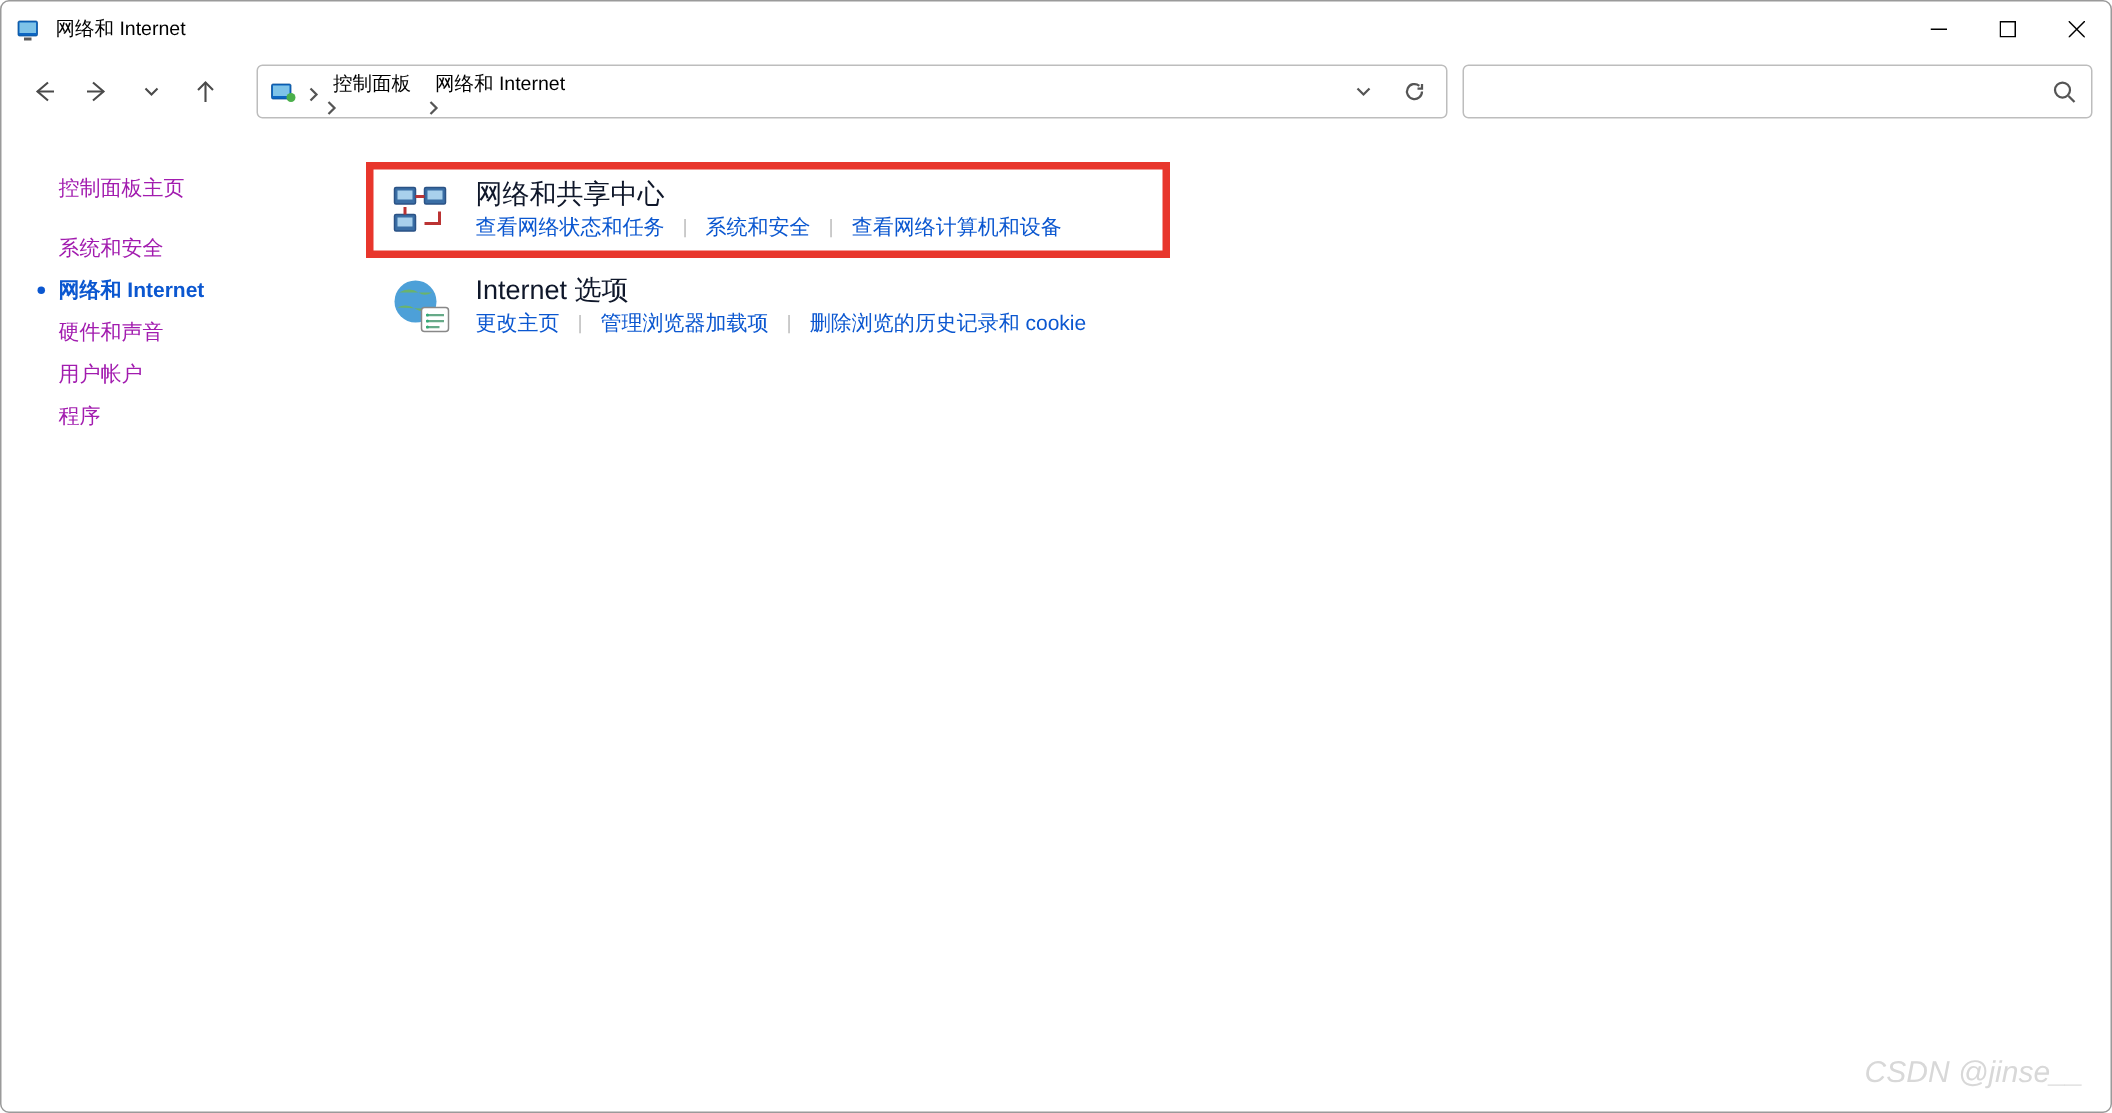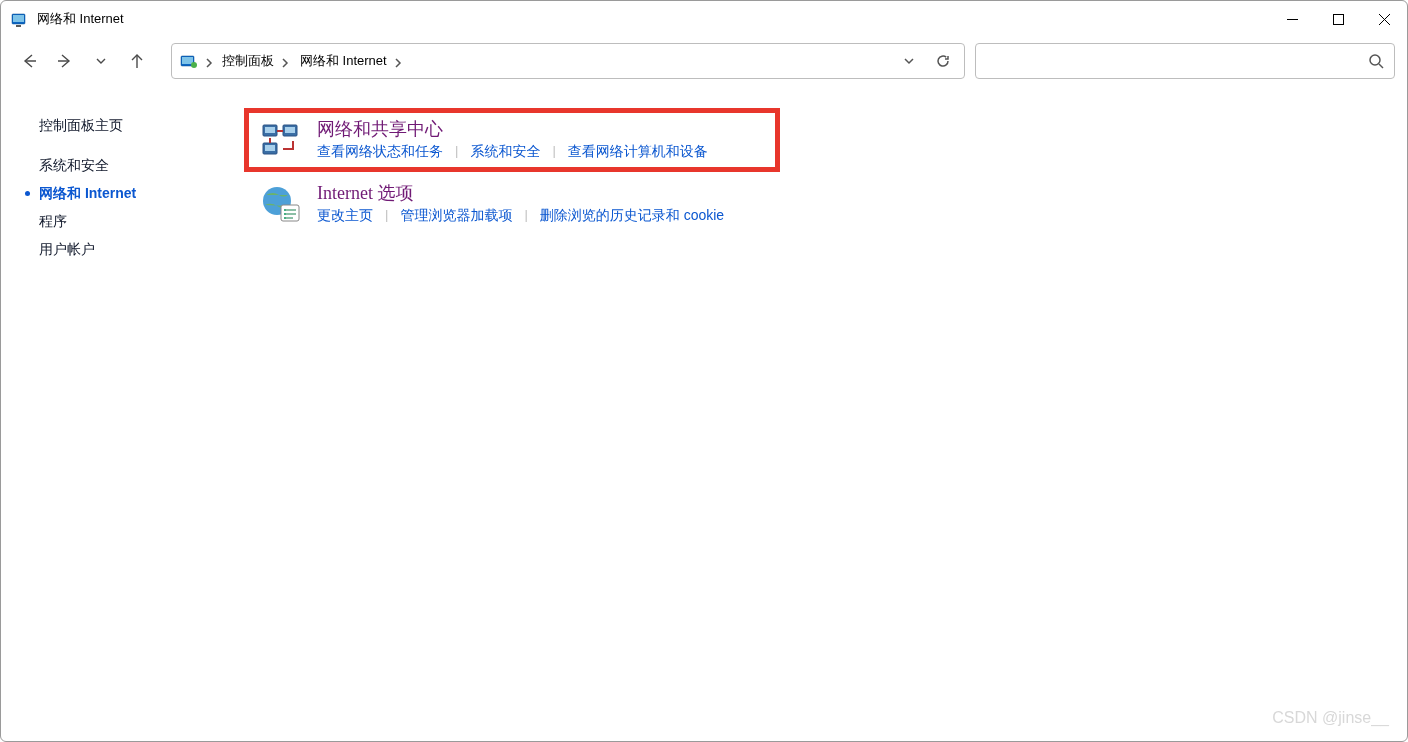--- a/index.html
+++ b/index.html
@@ -60,23 +60,24 @@
     height: 36px;
     border: 1px solid #bdbdbd;
     border-radius: 4px;
     margin: 0 6px 0 14px;
     display: flex;
     align-items: center;
     padding: 0 4px 0 8px;
   }
   .breadcrumb-bar .bc-icon { width: 18px; height: 18px; margin-right: 6px; }
   .bc-segment {
-    display: flex; align-items: center;
+    display: flex; 
     padding: 0 2px;
     cursor: pointer;
+    flex-direction: column;
   }
   .bc-segment span.lbl { padding: 0 6px; }
   .bc-chev { width: 10px; height: 10px; }
   .bc-chev svg { width: 10px; height: 10px; stroke: #555; fill: none; stroke-width: 1.5; }
   .bc-spacer { flex: 1; }
   .bc-end-btn {
     width: 34px; height: 30px;
     display: flex; align-items: center; justify-content: center;
     cursor: pointer;
   }
@@ -99,21 +100,21 @@
     display: flex;
     height: calc(100% - 36px - 48px);
     padding-top: 26px;
   }
   .sidebar {
     width: 246px;
     padding-left: 38px;
   }
   .sidebar a {
     display: block;
-    color: #0f172a;
+    color: #a21caf;
     text-decoration: none;
     font-size: 14px;
     line-height: 28px;
     cursor: pointer;
   }
   .sidebar a.active {
     color: #0b57d0;
     font-weight: 700;
   }
   .sidebar a.active::before {
@@ -141,25 +142,24 @@
     outline-offset: -2px;
     width: 530px;
   }
   .cat-icon {
     width: 40px; height: 40px;
     flex-shrink: 0;
     margin-top: 4px;
   }
   .cat-body { flex: 1; }
   .cat-title {
-    color: #701a75;
+    color: #0f172a;
     font-size: 18px;
     line-height: 24px;
     cursor: pointer;
-    font-family: Liberation Serif, serif;
   }
   .cat-links {
     margin-top: 2px;
     display: flex;
     flex-wrap: wrap;
     align-items: flex-start;
     gap: 0;
   }
   .cat-links a {
     color: #0b57d0;
@@ -170,21 +170,22 @@
   .cat-links .sep {
     color: #c0c0c0;
     padding: 0 12px;
     font-size: 13px;
   }
   .watermark {
     position: absolute;
     right: 18px;
     bottom: 14px;
     color: #d8d8d8;
-    font-size: 16px;
+    font-size: 20px;
+    font-style: italic;
     pointer-events: none;
   }
 </style>
 </head>
 <body>
 
 <div class="titlebar">
   <span class="app-icon">
     <svg viewBox="0 0 18 18">
         <rect x="1" y="4" width="13" height="10" rx="1" fill="#0d66c2" stroke="#0a4d92" stroke-width="0.5"></rect>
@@ -285,22 +286,23 @@
     </span>
   </div>
 </div>
 
 <div class="content">
   <div class="sidebar">
     <a>控制面板主页</a>
     <div style="height:12px"></div>
     <a>系统和安全</a>
     <a class="active">网络和 Internet</a>
+    <a>硬件和声音</a>
+    <a>用户帐户</a>
     <a>程序</a>
-    <a>用户帐户</a>
   </div>
 
   <div class="main">
 
     <div class="category highlight">
       <div class="cat-icon">
         <svg viewBox="0 0 40 40">
           <rect x="2" y="4" width="14" height="11" rx="1" fill="#3a6ea5" stroke="#2a5285"></rect>
           <rect x="4" y="6" width="10" height="6" fill="#a8d0ec"></rect>
           <rect x="22" y="4" width="14" height="11" rx="1" fill="#3a6ea5" stroke="#2a5285"></rect>

